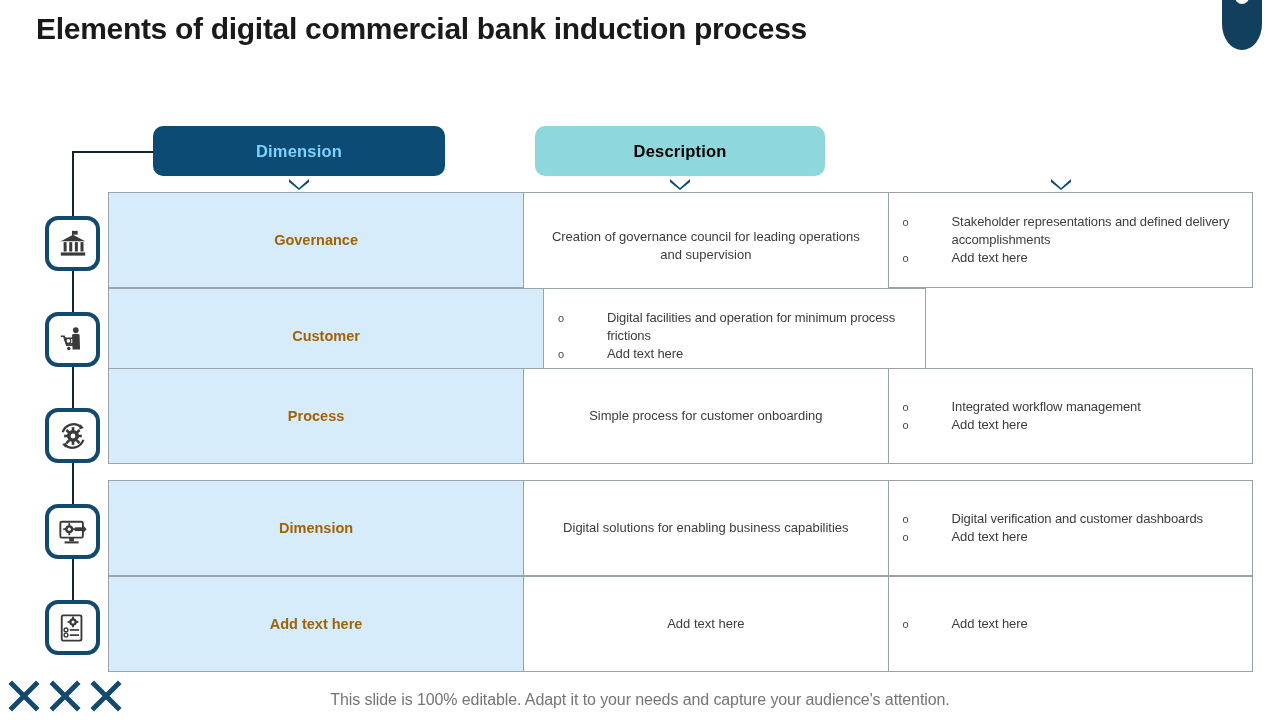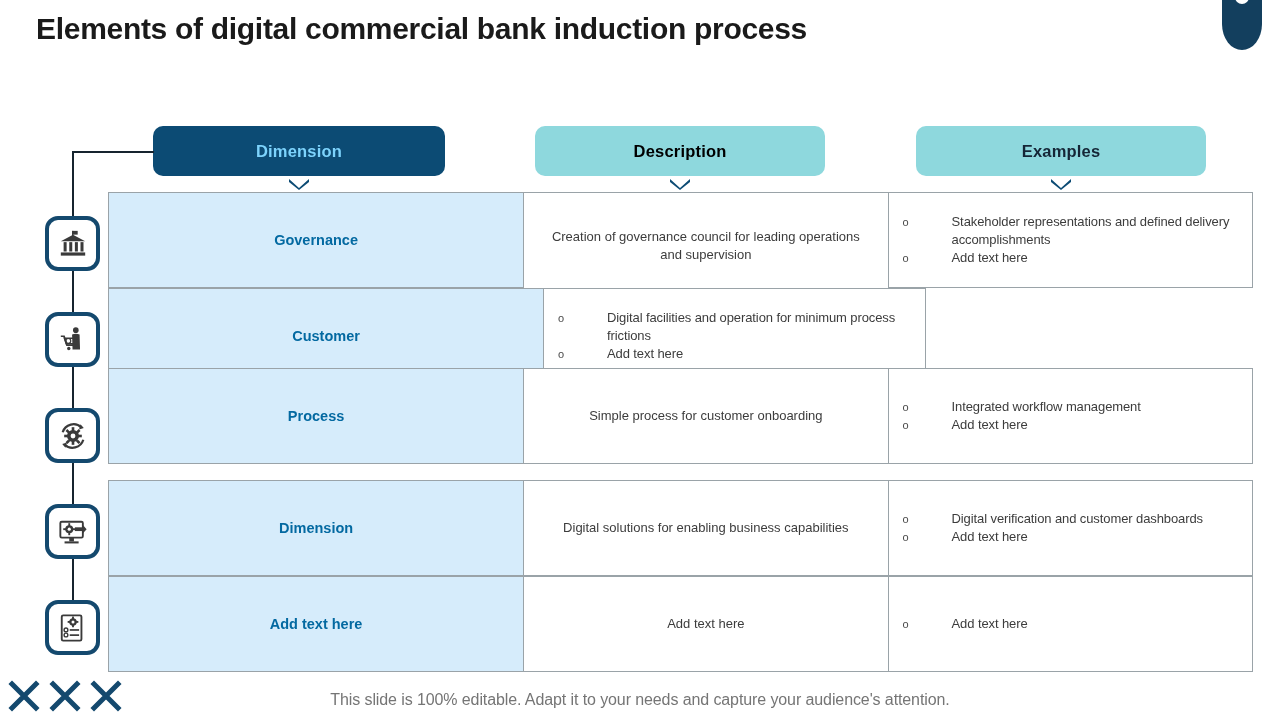--- a/index.html
+++ b/index.html
@@ -152,21 +152,21 @@
   }
   .cell-dim {
     width: 436px;
     background: #d6ecfb;
     border-left: 1.5px solid #9aa3a8;
     border-right: 1.5px solid #9aa3a8;
     justify-content: center;
     text-align: center;
     font-size: 14.5px;
     font-weight: bold;
-    color: #0369a1;
+    color: #a16207;
     padding: 0 16px;
   }
   .cell-desc {
     width: 381px;
     background: #ffffff;
     border-right: 1.5px solid #9aa3a8;
     justify-content: center;
     text-align: center;
     font-size: 13px;
     color: #3c3c3c;
@@ -224,21 +224,20 @@
 
 <div class="slide">
 
   <div class="pin"></div>
 
   <div class="title">Elements of digital commercial bank induction process</div>
 
   <div class="headers">
     <div class="pill pill-dimension">Dimension</div>
     <div class="pill pill-description">Description</div>
-    <div class="pill pill-examples">Examples</div>
   </div>
 
   <div class="chev chev-1">
     <svg width="22" height="12" viewBox="0 0 22 12">
         <path d="M1 1 L11 10 L21 1 L21 4 L11 12 L1 4 Z" fill="#0c4b74"></path>
       </svg>
   </div>
   <div class="chev chev-2">
     <svg width="22" height="12" viewBox="0 0 22 12">
         <path d="M1 1 L11 10 L21 1 L21 4 L11 12 L1 4 Z" fill="#0c4b74"></path>

